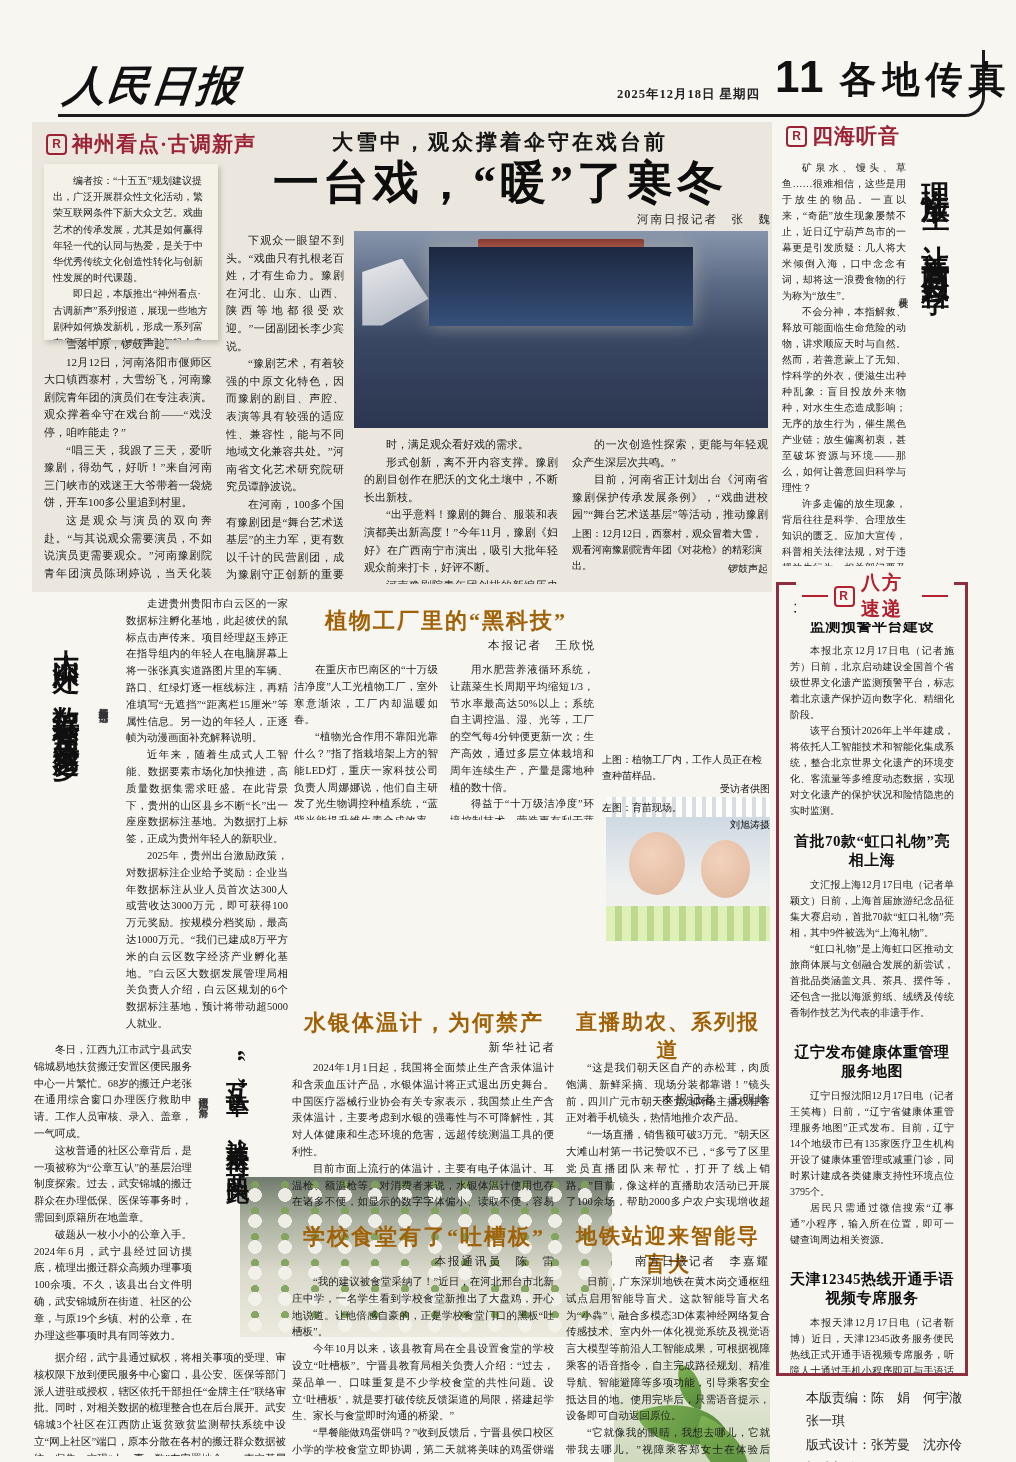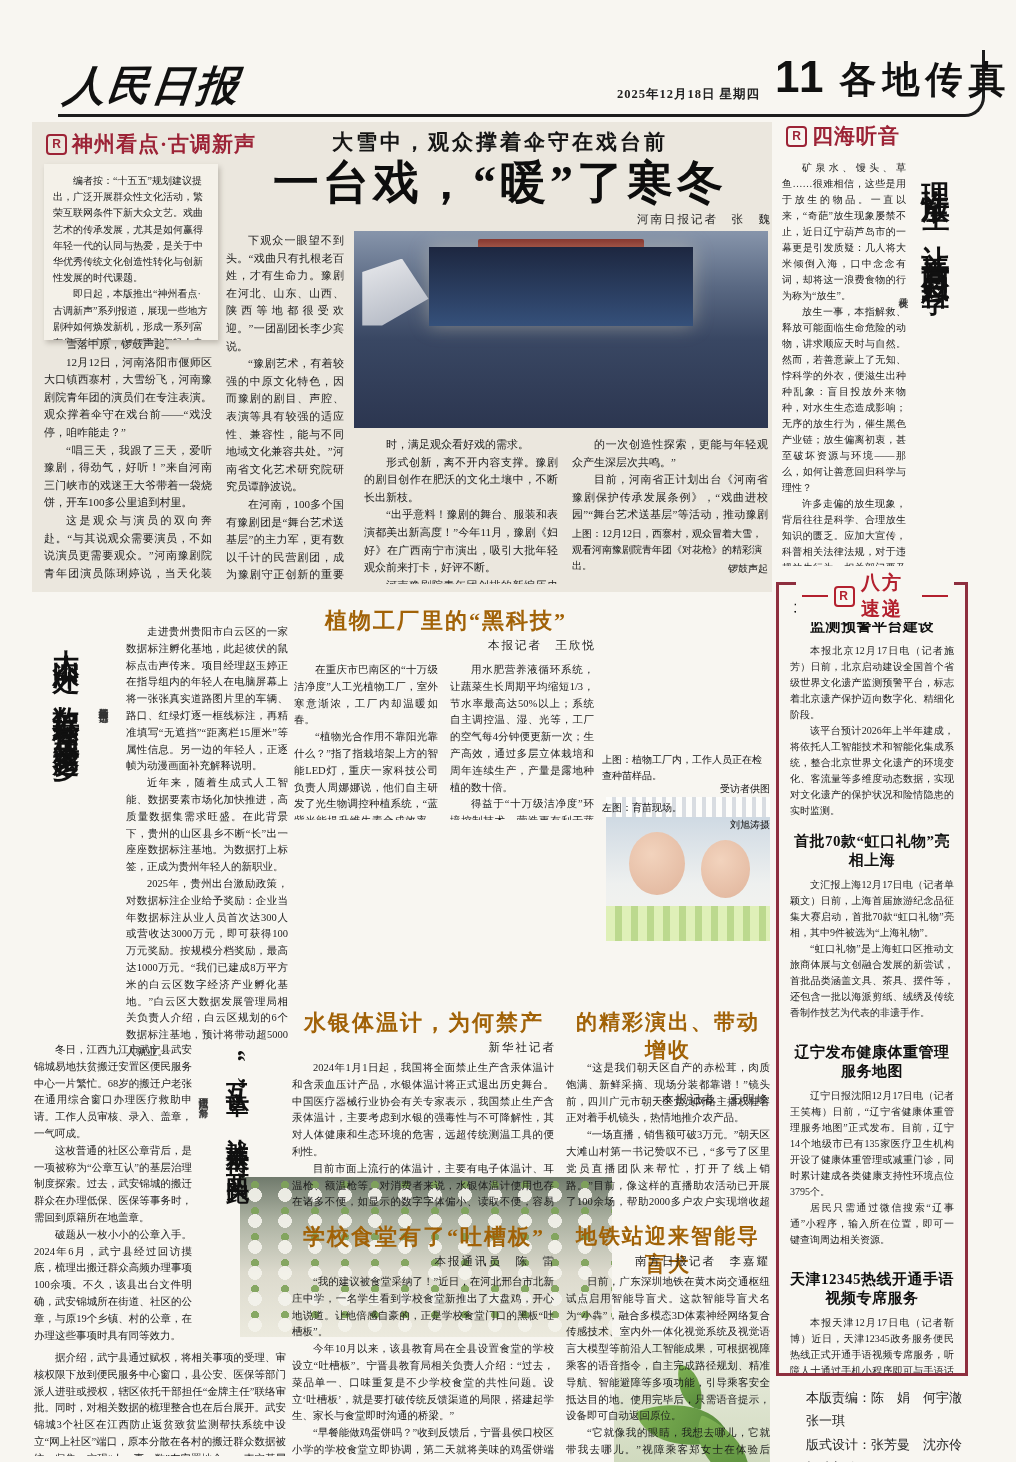--- a/index.html
+++ b/index.html
@@ -135,21 +135,21 @@
     </div>
   <div class="abs caption" style="left:572px;top:526px;width:196px;">上图：12月12日，西寨村，观众冒着大雪，观看河南豫剧院青年团《对花枪》的精彩演出。</div>
   <div class="abs credit" style="left:572px;top:562px;width:196px;">锣鼓声起</div>
 
   <div class="abs sec-head" style="left:786px;top:122px;">
     <span class="rtag">R</span>
     <span class="sec-title">四海听音</span>
   </div>
   <div class="abs body small" style="left:782px;top:160px;width:124px;height:406px;font-size:10px;">
       <p>矿泉水、馒头、草鱼……很难相信，这些是用于放生的物品。一直以来，“奇葩”放生现象屡禁不止，近日辽宁葫芦岛市的一幕更是引发质疑：几人将大米倾倒入海，口中念念有词，却将这一浪费食物的行为称为“放生”。</p>
-      <p>放生一事，本指解救、释放可能面临生命危险的动物，讲求顺应天时与自然。然而，若善意蒙上了无知、悖科学的外衣，便滋生出种种乱象：盲目投放外来物种，对水生生态造成影响；无序的放生行为，催生黑色产业链；放生偏离初衷，甚至破坏资源与环境——那么，如何让善意回归科学与理性？</p>
+      <p>不会分神，本指解救、释放可能面临生命危险的动物，讲求顺应天时与自然。然而，若善意蒙上了无知、悖科学的外衣，便滋生出种种乱象：盲目投放外来物种，对水生生态造成影响；无序的放生行为，催生黑色产业链；放生偏离初衷，甚至破坏资源与环境——那么，如何让善意回归科学与理性？</p>
       <p>许多走偏的放生现象，背后往往是科学、合理放生知识的匮乏。应加大宣传，科普相关法律法规，对于违规放生行为，相关部门要及时劝阻、依法处理。同时，也可搭建规范的放流平台，引导公众在科学指导下参与增殖放流活动。</p>
     </div>
   <div class="abs vert" style="left:896px;top:290px;height:200px;font-size:10px;color:#333;">林子夜</div>
   <div class="abs vert vtitle" style="left:916px;top:160px;height:410px;font-size:28px;letter-spacing:7px;">理性放生，让善意回归科学</div>
 
   <div class="abs bafang-box" style="left:776px;top:582px;width:186px;height:788px;">
     <div style="padding:0 11px;overflow:hidden;height:100%;">
       <div>
         <div class="item-head">北京启动世界文化遗产监测预警平台建设</div>
         <div class="body small">
@@ -188,21 +188,21 @@
   </div>
 
   <div class="abs" style="left:806px;top:1386px;width:176px;">
     <div class="footer-line">本版责编：陈　娟　何宇澈　张一琪</div>
     <div class="footer-line">版式设计：张芳曼　沈亦伶</div>
     <div class="footer-line">投稿邮箱：rmrbgdcz@peopledaily.cn</div>
   </div>
 
   <div class="abs vert vtitle" style="left:48px;top:628px;height:400px;font-size:27px;letter-spacing:6px;">大山深处，数据标注员越来越多</div>
   <div class="abs vert" style="left:96px;top:700px;height:250px;font-size:10px;color:#333;">新华社记者 周宣吾 伍远诗</div>
-  <div class="abs body" style="left:126px;top:596px;width:162px;height:438px;font-size:10.5px;margin-top:28px;">
+  <div class="abs body" style="left:126px;top:596px;width:162px;height:438px;font-size:10.5px;">
       <p>走进贵州贵阳市白云区的一家数据标注孵化基地，此起彼伏的鼠标点击声传来。项目经理赵玉婷正在指导组内的年轻人在电脑屏幕上将一张张真实道路图片里的车辆、路口、红绿灯逐一框线标注，再精准填写“无遮挡”“距离栏15厘米”等属性信息。另一边的年轻人，正逐帧为动漫画面补充解释说明。</p>
       <p>近年来，随着生成式人工智能、数据要素市场化加快推进，高质量数据集需求旺盛。在此背景下，贵州的山区县乡不断“长”出一座座数据标注基地。为数据打上标签，正成为贵州年轻人的新职业。</p>
       <p>2025年，贵州出台激励政策，对数据标注企业给予奖励：企业当年数据标注从业人员首次达300人或营收达3000万元，即可获得100万元奖励。按规模分档奖励，最高达1000万元。“我们已建成8万平方米的白云区数字经济产业孵化基地。”白云区大数据发展管理局相关负责人介绍，白云区规划的6个数据标注基地，预计将带动超5000人就业。</p>
       <p>“数据标注让大山里的年轻人有了新奔头。”凭借细致耐心，白云区已与当地多所高校、大数据专业的院校建立了合作机制，产业链上游人才、企业也为数据产业相关专业人才提供实践机会和职业发展方向。</p>
     </div>
 
   <div class="abs mod-head" style="left:296px;top:606px;width:300px;">植物工厂里的“黑科技”</div>
   <div class="abs byline" style="left:296px;top:638px;width:300px;">本报记者　王欣悦</div>
   <div class="abs body" style="left:294px;top:662px;width:144px;height:158px;font-size:10.5px;">
       <p>在重庆市巴南区的“十万级洁净度”人工光植物工厂，室外寒意渐浓，工厂内却温暖如春。</p>
@@ -233,21 +233,21 @@
     <div class="leaf" style="left:40%;top:18%;width:18%;height:26%;transform:rotate(8deg);"></div>
   </div>
 
   <div class="abs mod-head" style="left:292px;top:1008px;width:264px;">水银体温计，为何禁产</div>
   <div class="abs byline" style="left:292px;top:1040px;width:264px;">新华社记者</div>
   <div class="abs body" style="left:292px;top:1060px;width:262px;height:150px;font-size:10.5px;">
       <p>2024年1月1日起，我国将全面禁止生产含汞体温计和含汞血压计产品，水银体温计将正式退出历史舞台。中国医疗器械行业协会有关专家表示，我国禁止生产含汞体温计，主要考虑到水银的强毒性与不可降解性，其对人体健康和生态环境的危害，远超传统测温工具的便利性。</p>
       <p>目前市面上流行的体温计，主要有电子体温计、耳温枪、额温枪等。对消费者来说，水银体温计使用也存在诸多不便，如显示的数字字体偏小、读取不便，容易破碎造成安全隐患等。</p>
     </div>
 
-  <div class="abs mod-head" style="left:566px;top:1008px;width:204px;font-size:21px;">的精彩演出、带动增收</div>
+  <div class="abs mod-head" style="left:566px;top:1008px;width:204px;font-size:21px;">直播助农、系列报道</div>
   <div class="abs byline" style="left:566px;top:1092px;width:204px;">本报记者　王明峰</div>
   <div class="abs body" style="left:566px;top:1060px;width:204px;height:150px;font-size:10.5px;">
       <p>“这是我们朝天区自产的赤松茸，肉质饱满、新鲜采摘、现场分装都靠谱！”镜头前，四川广元市朝天区党员网络主播权桂容正对着手机镜头，热情地推介农产品。</p>
       <p>“一场直播，销售额可破3万元。”朝天区大滩山村第一书记赞叹不已，“多亏了区里党员直播团队来帮忙，打开了线上销路。”目前，像这样的直播助农活动已开展了100余场，帮助2000多户农户实现增收超500万元。</p>
     </div>
 
   <div class="abs mod-head" style="left:292px;top:1222px;width:264px;">学校食堂有了“吐槽板”</div>
   <div class="abs byline" style="left:292px;top:1254px;width:264px;">本报通讯员　陈　雷</div>
   <div class="abs body" style="left:292px;top:1274px;width:262px;height:182px;font-size:10.5px;">
       <p>“我的建议被食堂采纳了！”近日，在河北邢台市北新庄中学，一名学生看到学校食堂新推出了大盘鸡，开心地说道。让他倍感自豪的，正是学校食堂门口的黑板“吐槽板”。</p>

